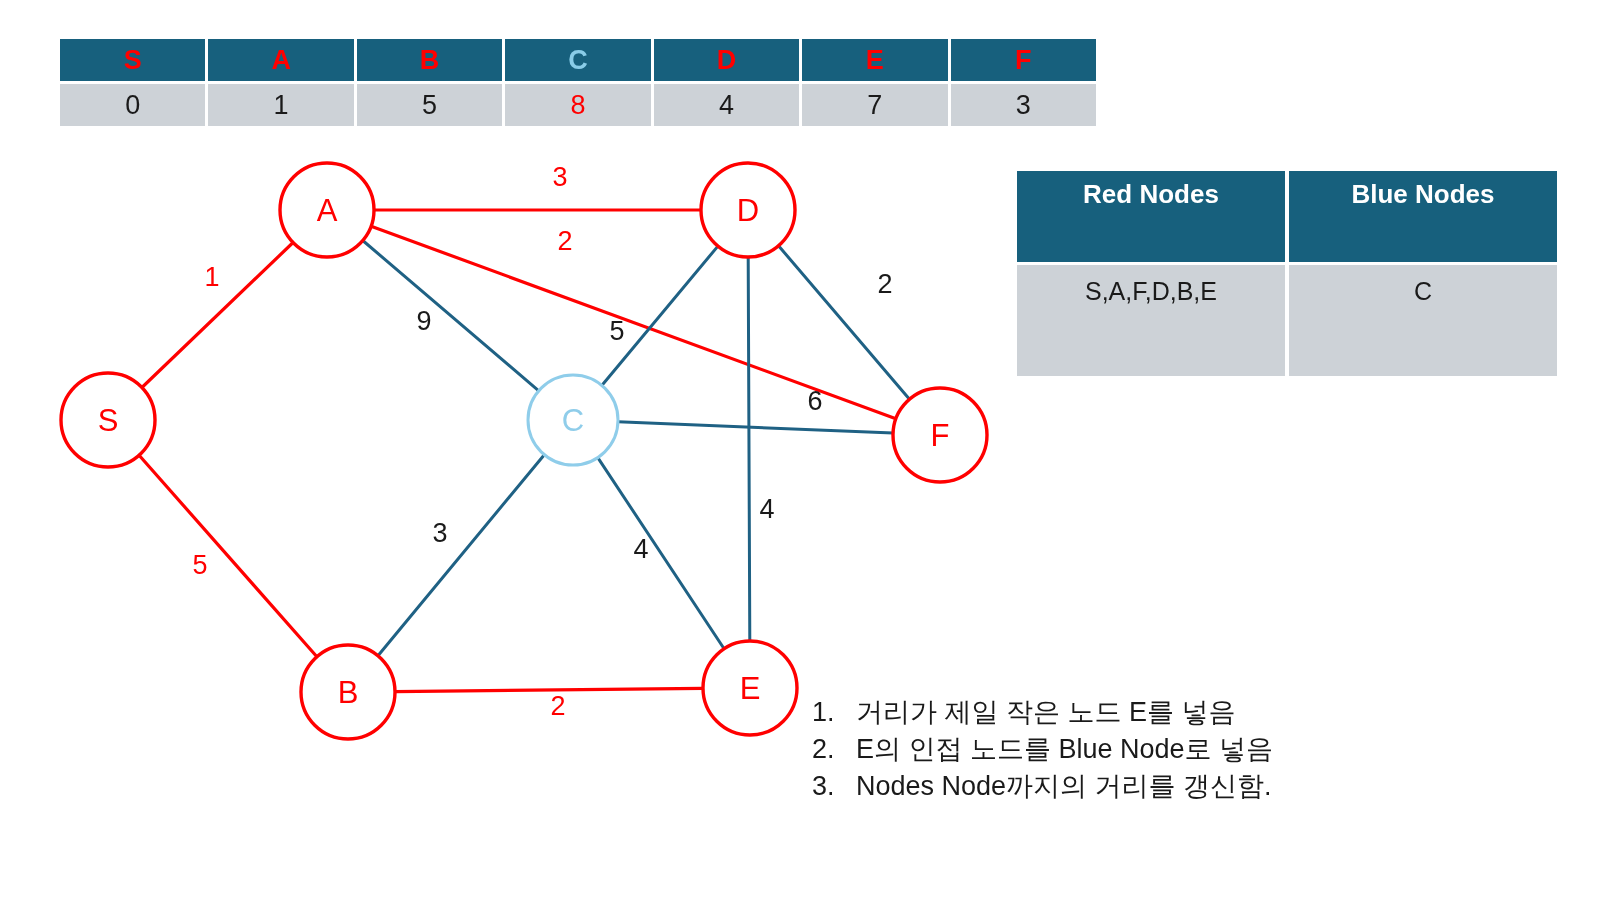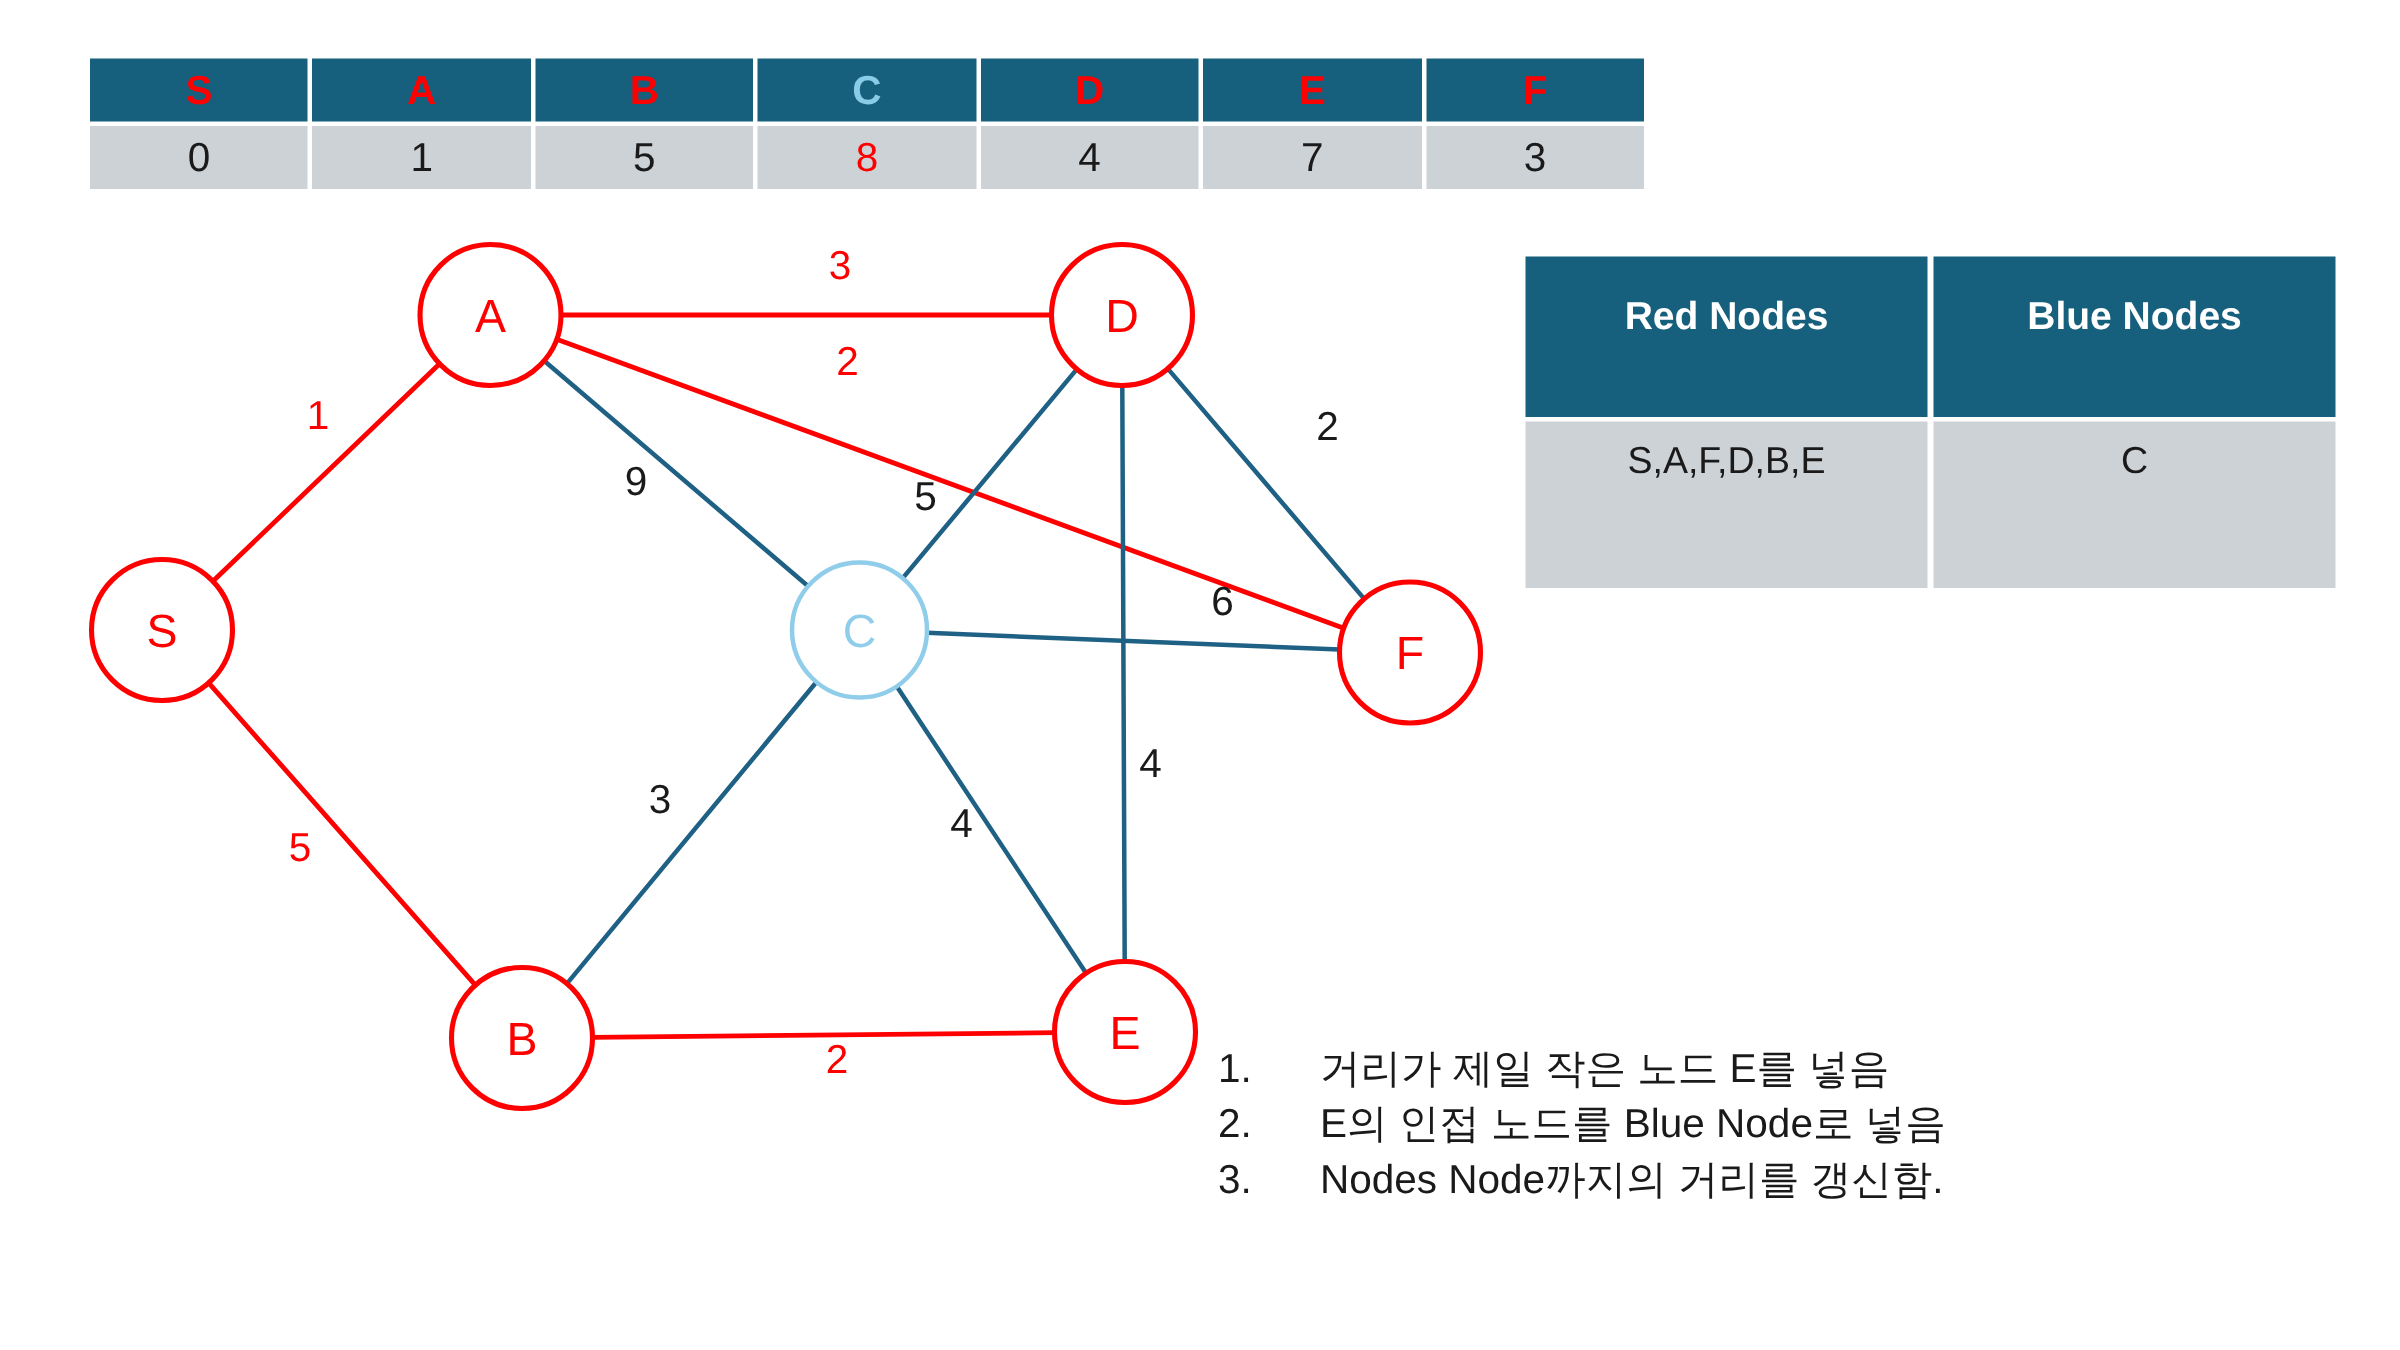--- a/index.html
+++ b/index.html
@@ -63,21 +63,21 @@
     border-spacing: 4px 3px;
     table-layout: fixed;
   }
   #nodeset-table th {
     background: #17607D;
     color: #ffffff;
     font-size: 26px;
     font-weight: bold;
     height: 82px;
     vertical-align: top;
-    padding-top: 24px;
+    padding-top: 8px;
     text-align: center;
     border: 0;
   }
   #nodeset-table td {
     background: #CDD2D7;
     color: #1a1a1a;
     font-size: 25px;
     height: 98px;
     vertical-align: top;
     padding-top: 12px;
@@ -109,21 +109,20 @@
     display: flex;
     align-items: flex-start;
     white-space: nowrap;
   }
   .step-num {
     width: 44px;
     flex: 0 0 44px;
   }
   .step-text {
     flex: 1 1 auto;
-    margin-left: 24px;
   }
 </style>
 </head>
 <body>
 
 <table id="distance-table">
   <thead>
     <tr>
       <th style="color: rgb(255, 0, 0);">S</th>
       <th style="color: rgb(255, 0, 0);">A</th>

